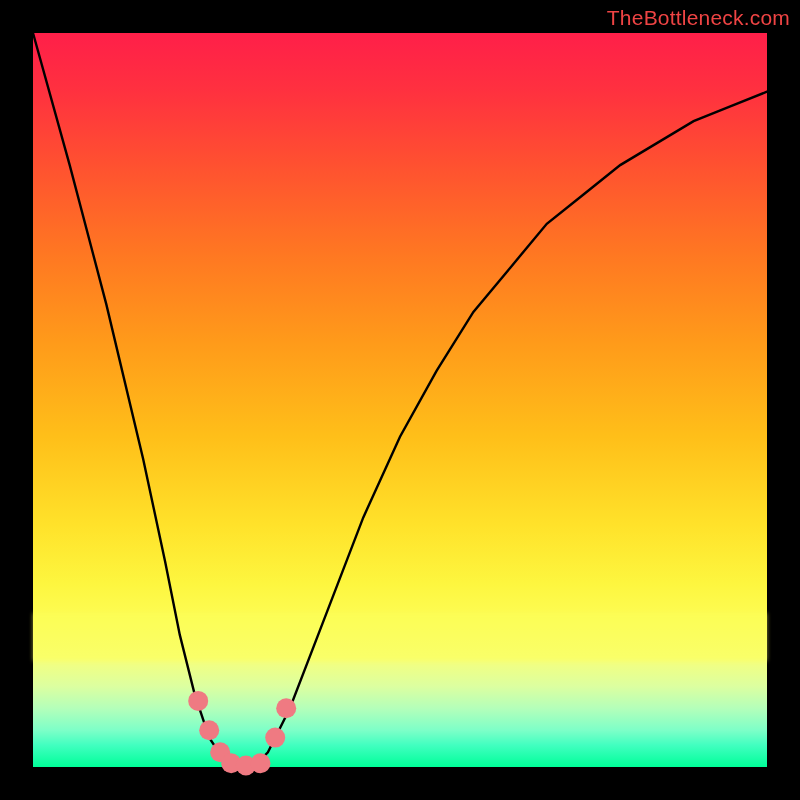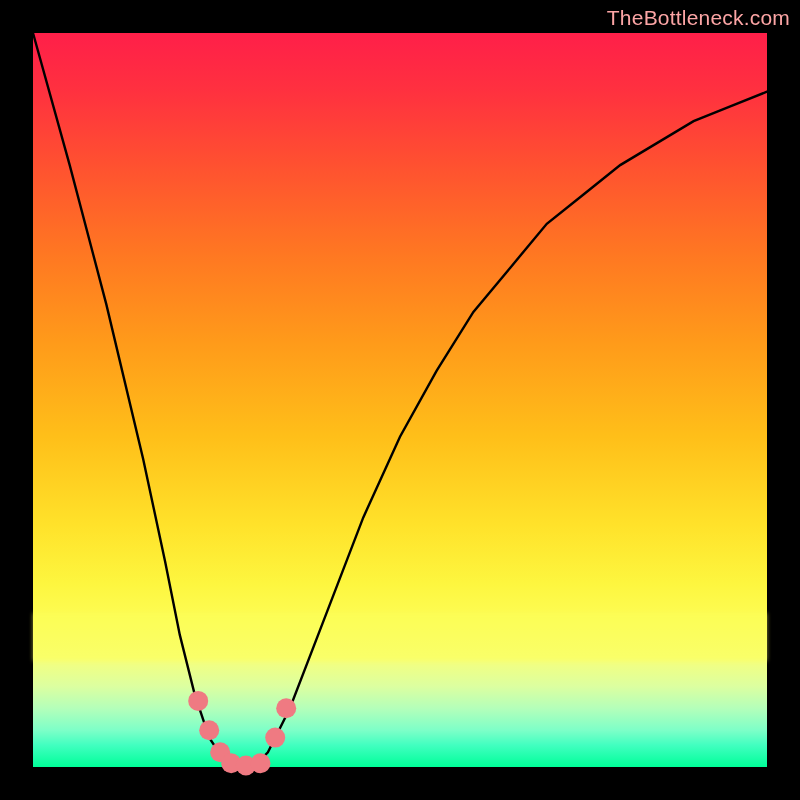--- a/index.html
+++ b/index.html
@@ -42,21 +42,21 @@
     top: 580px;
     height: 48px;
     background: #fcff5a;
     opacity: 0.55;
     filter: blur(2px);
   }
   .watermark {
     position: absolute;
     top: 6px;
     right: 10px;
-    color: #fca5a5;
+    color: #ef4444;
     font-size: 21px;
     letter-spacing: 0.2px;
   }
   svg.curve {
     position: absolute;
     left: 33px;
     top: 33px;
     width: 734px;
     height: 734px;
     overflow: visible;

